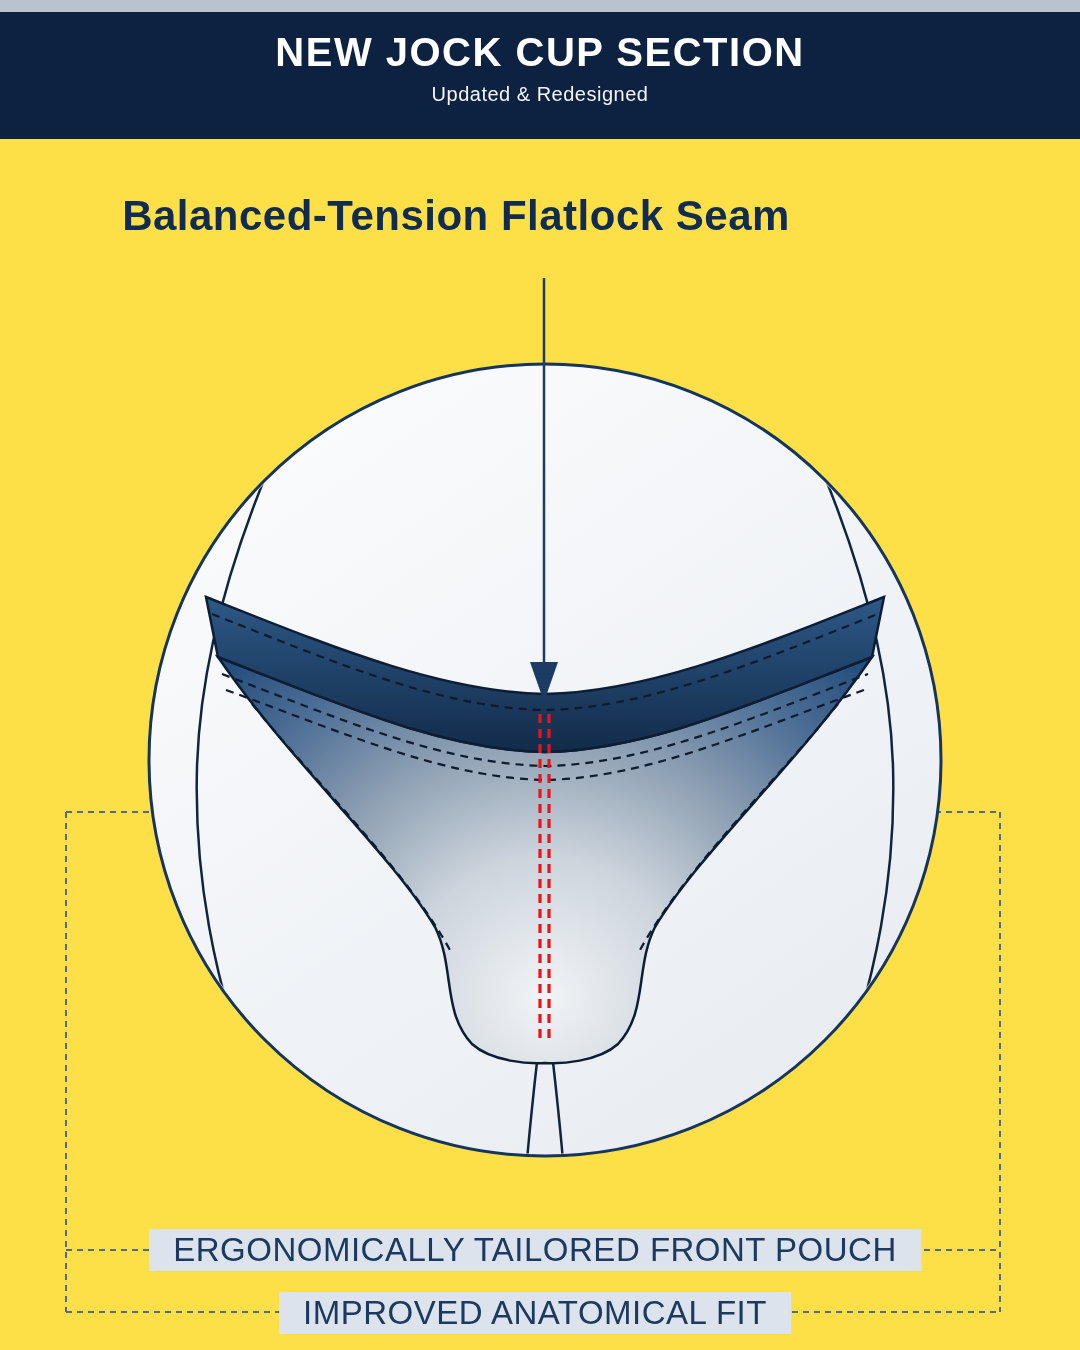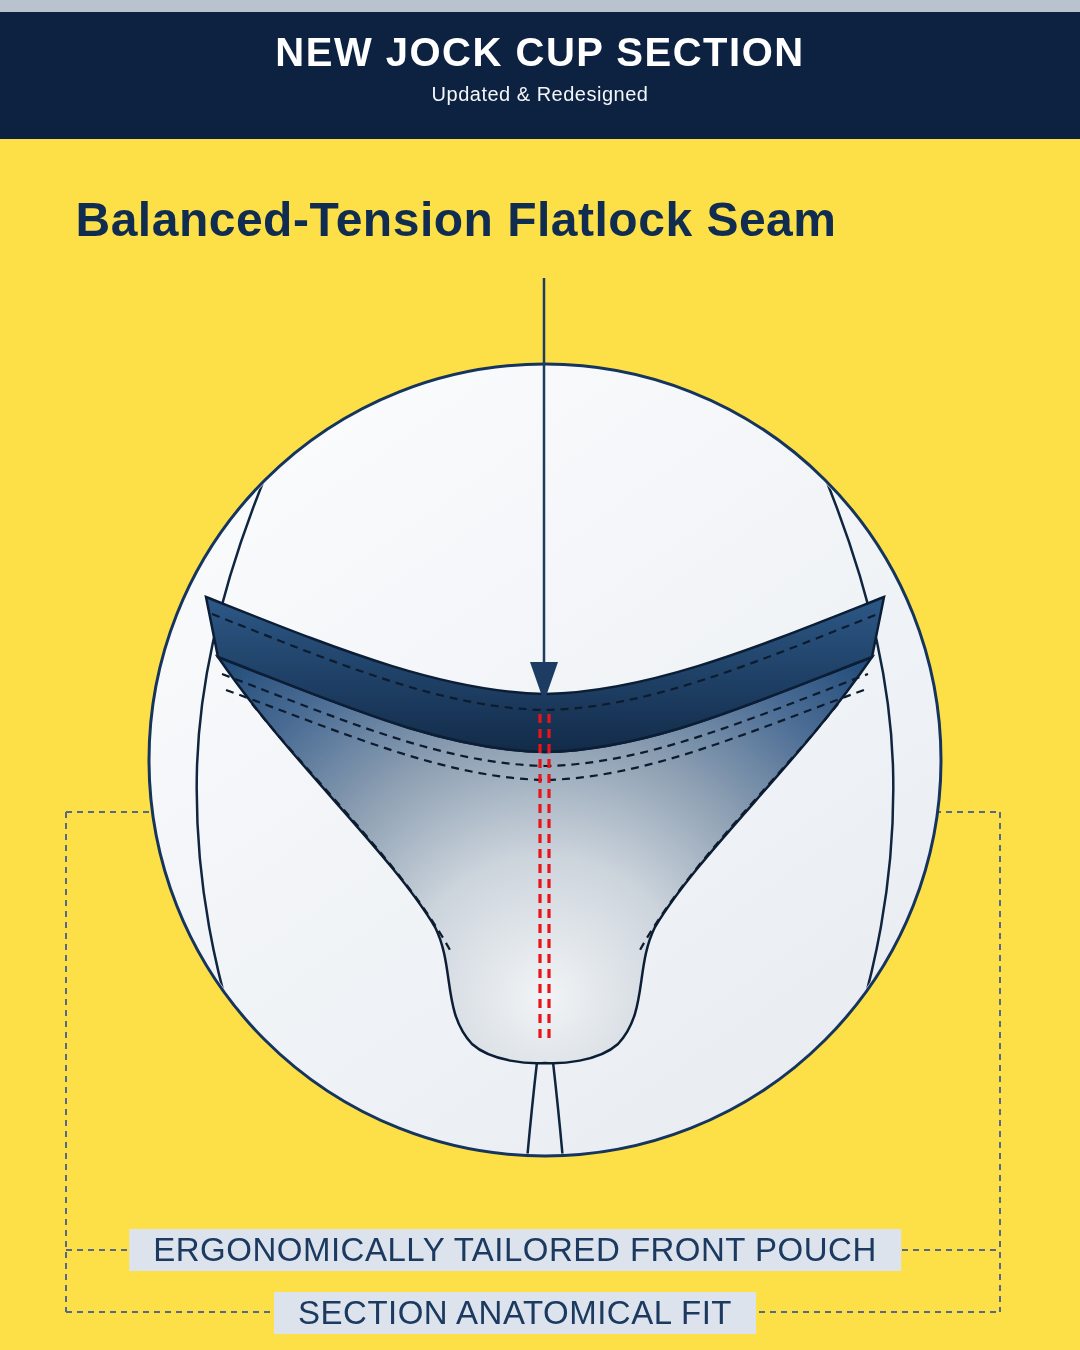--- a/index.html
+++ b/index.html
@@ -20,24 +20,24 @@
     margin:0;padding-top:18px;
     font-size:40px;font-weight:bold;letter-spacing:1.5px;
   }
   .header .subtitle{
     margin:8px 0 0 0;
     font-size:20px;font-weight:normal;letter-spacing:0.5px;color:#f2f5f9;
   }
   .section-heading{
     position:absolute;top:180px;left:0;width:912px;
     margin:0;text-align:center;
-    font-size:48px;font-weight:bold;color:#102c50;letter-spacing:0.5px;
+    font-size:42px;font-weight:bold;color:#102c50;letter-spacing:0.5px;
   }
   .callout-label{
-    position:absolute;left:515px;transform:translate(-50%,-50%);
+    position:absolute;left:535px;transform:translate(-50%,-50%);
     background:#dce3ed;padding:2px 24px;white-space:nowrap;
     font-size:33px;color:#1c3a60;letter-spacing:0.5px;
   }
   .callout-label.pouch{top:1238px;}
   .callout-label.fit{top:1301px;}
 </style>
 </head>
 <body>
 
 <div class="canvas">
@@ -121,15 +121,15 @@
   </svg>
 
   <div class="header">
     <h1 class="title">NEW JOCK CUP SECTION</h1>
     <p class="subtitle">Updated &amp; Redesigned</p>
   </div>
 
   <h2 class="section-heading">Balanced-Tension Flatlock Seam</h2>
 
   <div class="callout-label pouch">ERGONOMICALLY TAILORED FRONT POUCH</div>
-  <div class="callout-label fit">SECTION ANATOMICAL FIT</div>
+  <div class="callout-label fit">IMPROVED ANATOMICAL FIT</div>
 
 </div>
 
 </body></html>

